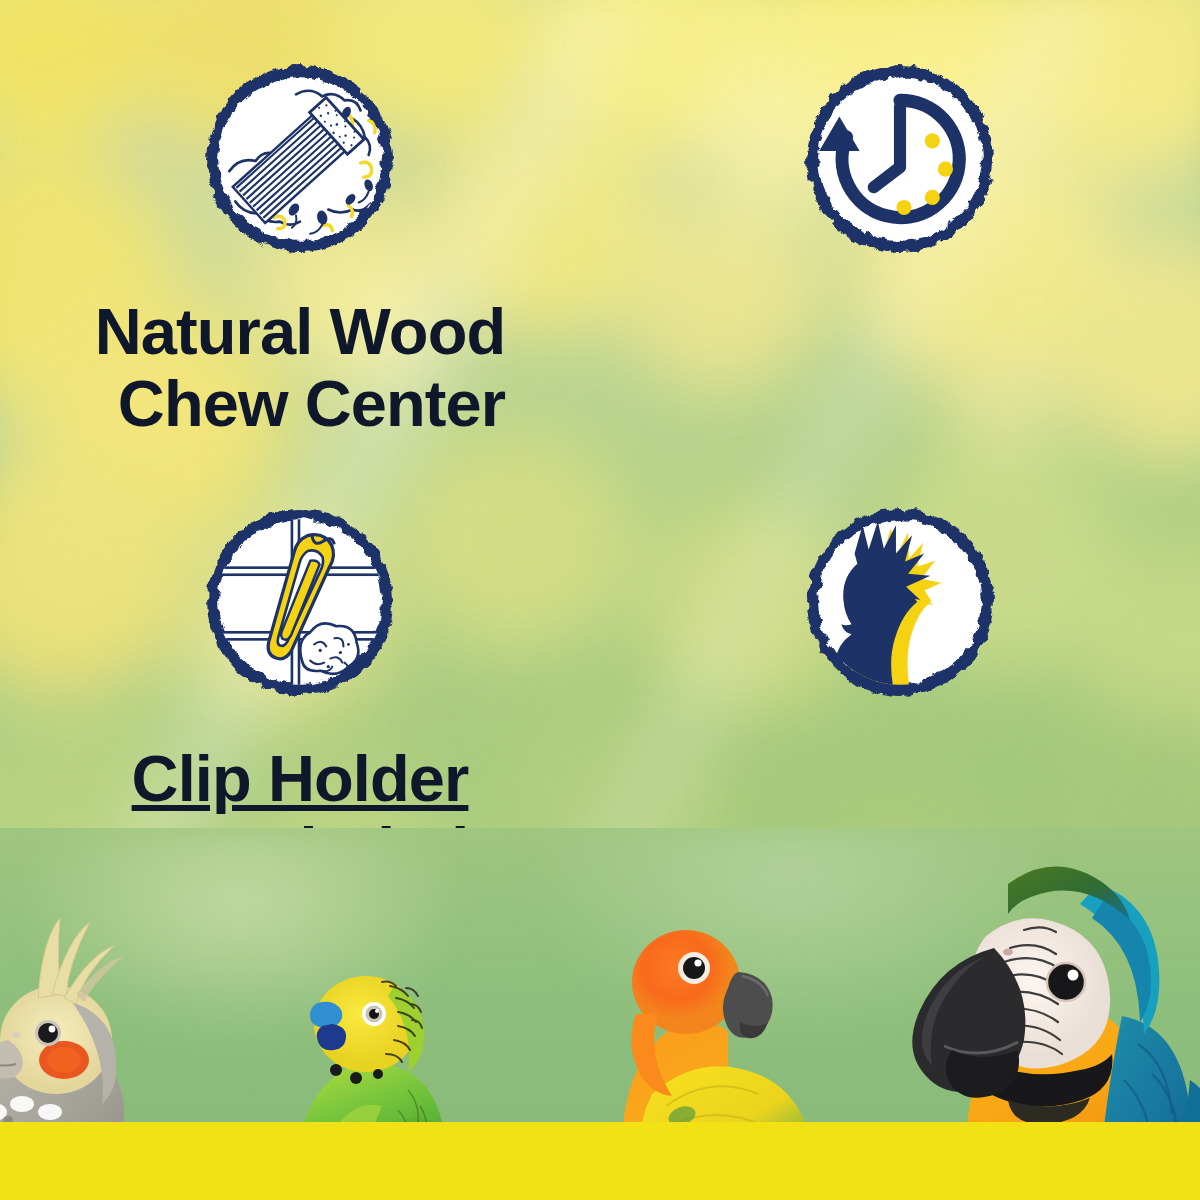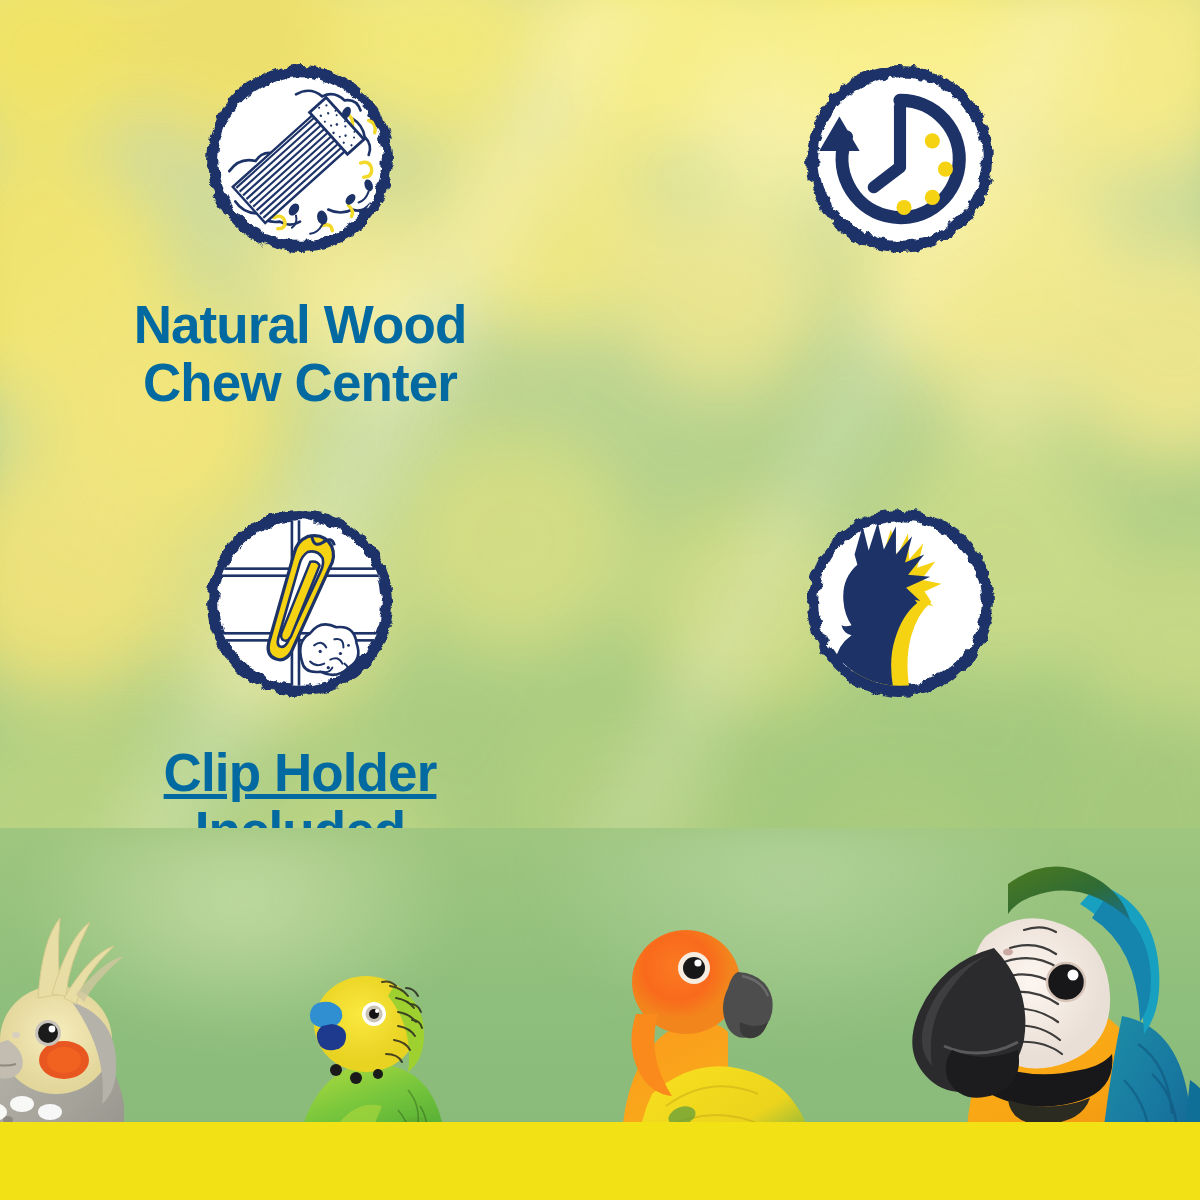--- a/index.html
+++ b/index.html
@@ -82,26 +82,26 @@
     position: relative;
     width: 202px;
     height: 202px;
     flex: 0 0 auto;
   }
   .badge svg { display: block; width: 100%; height: 100%; }
 
   
   .caption {
     margin-top: 36px;
-    color: #0369a1;
+    color: #0f172a;
     font-weight: 700;
-    font-size: 53px;
+    font-size: 65px;
     line-height: 1.10;
     letter-spacing: -0.9px;
-    text-align: center;
+    text-align: right;
     white-space: pre-line;
   }
   .feature.row2 .caption { margin-top: 40px; text-decoration: underline; }
 
   
   .photo-strip {
     position: absolute;
     left: 0;
     bottom: 0;
     width: 1200px;

